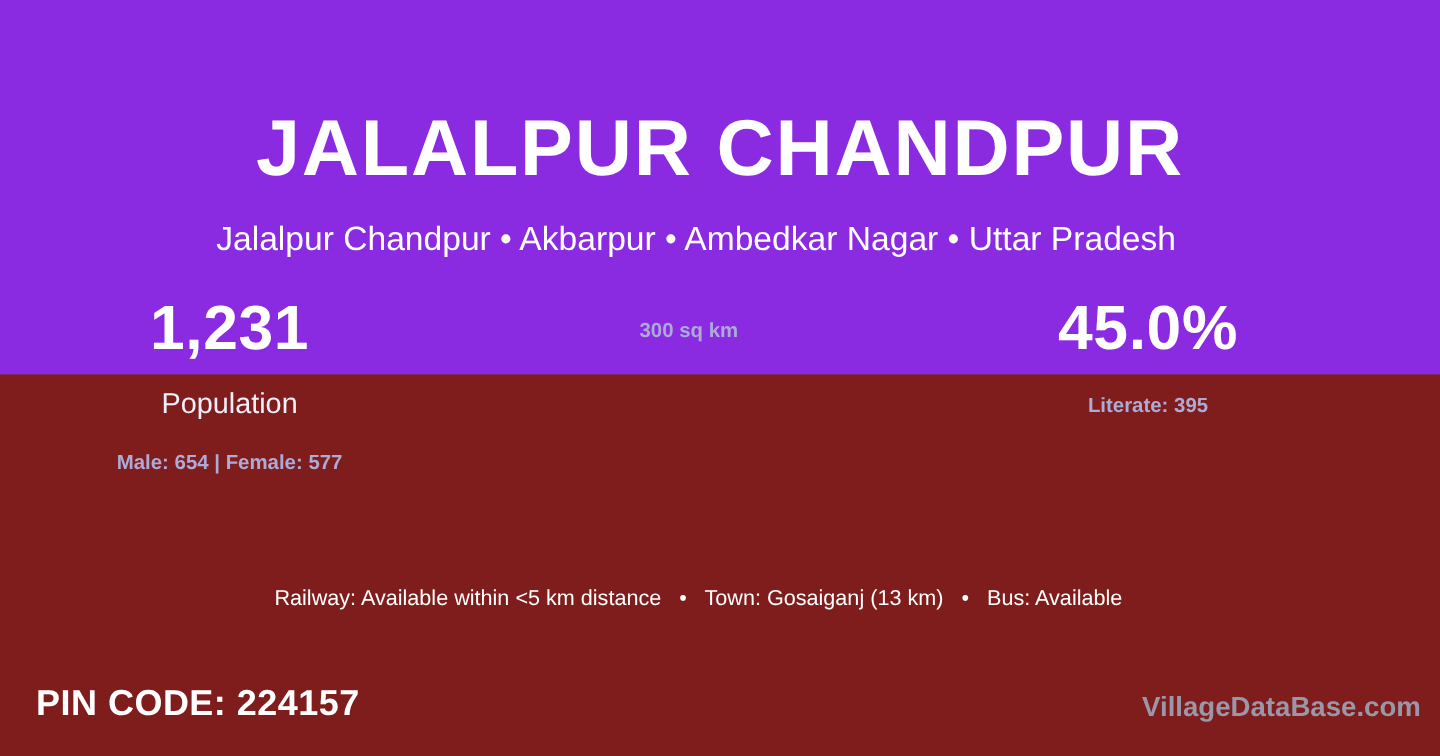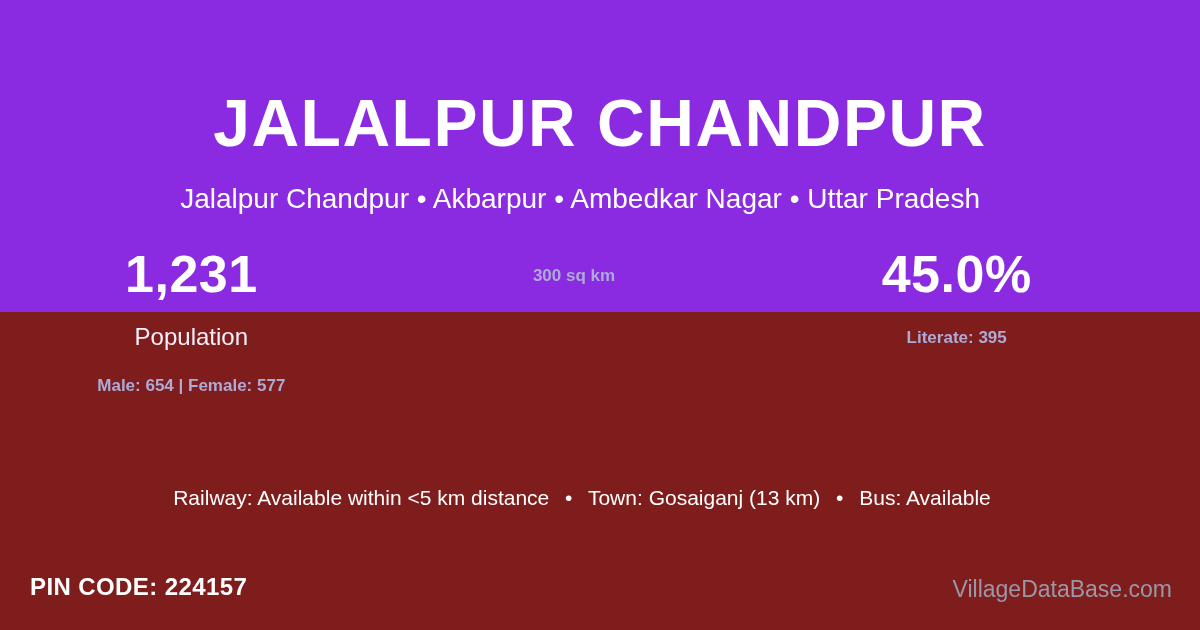--- a/index.html
+++ b/index.html
@@ -99,21 +99,21 @@
   }
 
   
   .amenities {
     position: absolute;
     left: 0;
     top: 483px;
     width: 1164px;
     text-align: center;
     color: #FFFFFF;
-    font-size: 21px;
+    font-size: 18px;
     line-height: 30px;
     white-space: nowrap;
   }
   .amenities .sep {
     display: inline-block;
     padding: 0 10px;
     color: #FFFFFF;
   }
 
   
@@ -122,33 +122,33 @@
     left: 0;
     bottom: 0;
     width: 1200px;
     height: 72px;
   }
   .pin-code {
     position: absolute;
     left: 30px;
     top: 14px;
     color: #FFFFFF;
-    font-size: 24px;
+    font-size: 30px;
     font-weight: bold;
     letter-spacing: 0.4px;
     line-height: 30px;
     white-space: nowrap;
   }
   .brand {
     position: absolute;
-    right: 28px;
+    right: 16px;
     top: 16px;
     color: #9A98A8;
     font-size: 23px;
-    font-weight: normal;
+    font-weight: bold;
     line-height: 30px;
     white-space: nowrap;
   }
 </style>
 </head>
 <body>
 
 <div class="card">
 
   <div class="purple-band"></div>

